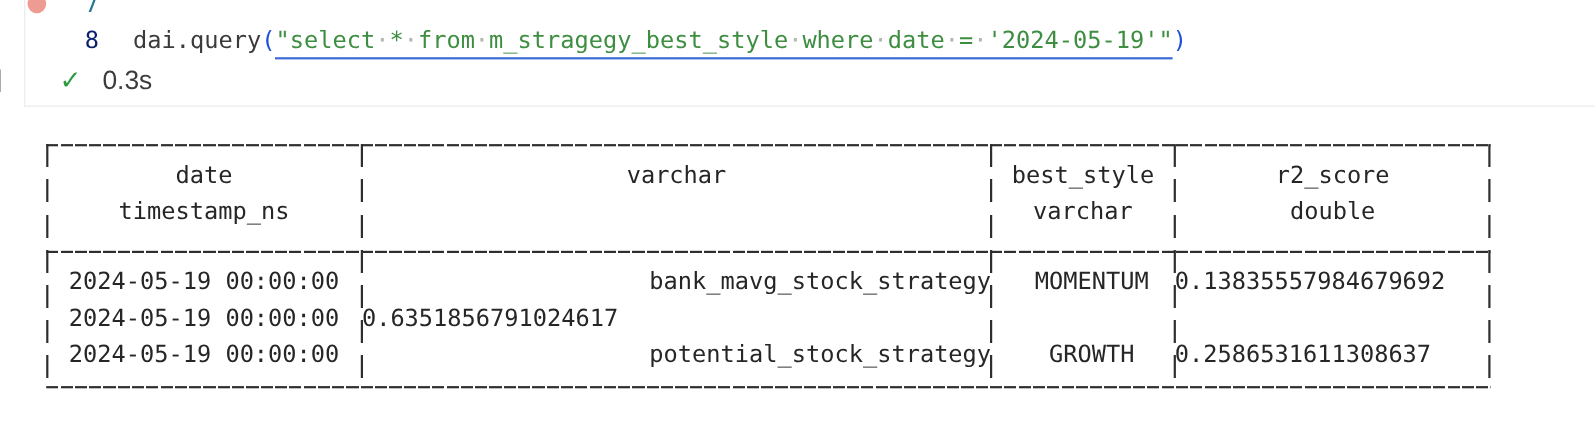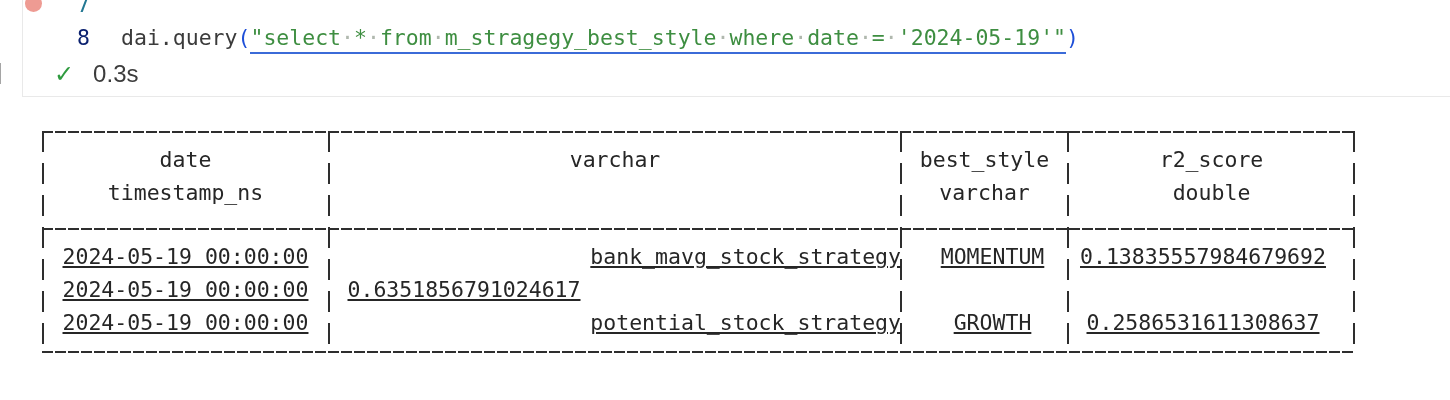--- a/index.html
+++ b/index.html
@@ -35,28 +35,28 @@
   .result-table{position:absolute;left:42px;top:131px;width:1313px;height:222px;
                 font-size:21.5px;color:var(--table-fg);}
   .hline{position:absolute;left:0;width:1313px;height:2px;
          background:repeating-linear-gradient(90deg,var(--table-border) 0 11px,transparent 11px 13px);}
   .h-top{top:0;} .h-mid{top:97px;} .h-bot{top:220px;}
   .vline{position:absolute;top:0;height:222px;width:2px;
          background:repeating-linear-gradient(180deg,var(--table-border) 0 21px,transparent 21px 32px);}
   .v0{left:0;} .v1{left:286px;} .v2{left:858px;} .v3{left:1025px;} .v4{left:1311px;}
   .t-header{position:absolute;left:0;top:0;display:flex;padding-top:12px;}
   .t-body{position:absolute;left:0;top:99px;padding-top:10px;}
-  .t-row{display:flex;text-decoration:underline;}
+  .t-row{display:flex;}
   .t-cell{line-height:33px;white-space:pre;overflow:hidden;}
   .col-0{width:287px;} .col-1{width:572px;} .col-2{width:167px;} .col-3{width:287px;}
   .t-header .t-cell{text-align:center;}
   .t-body .col-0{text-align:center;}
   .t-body .col-1{text-align:right;padding-left:16px;box-sizing:border-box;}
   .t-body .col-2{text-align:center;padding-left:16px;box-sizing:border-box;}
-  .t-body .col-3{text-align:center;padding-right:17px;box-sizing:border-box;}
+  .t-body .col-3{text-align:left;padding-right:17px;box-sizing:border-box;}
 </style>
 </head>
 <body>
 
 <div class="screen">
 
   <div class="notebook-cell">
     <div class="breakpoint-dot"></div>
     <div class="gutter-num line7 mono">7</div>
     <div class="gutter-num line8 mono">8</div>

